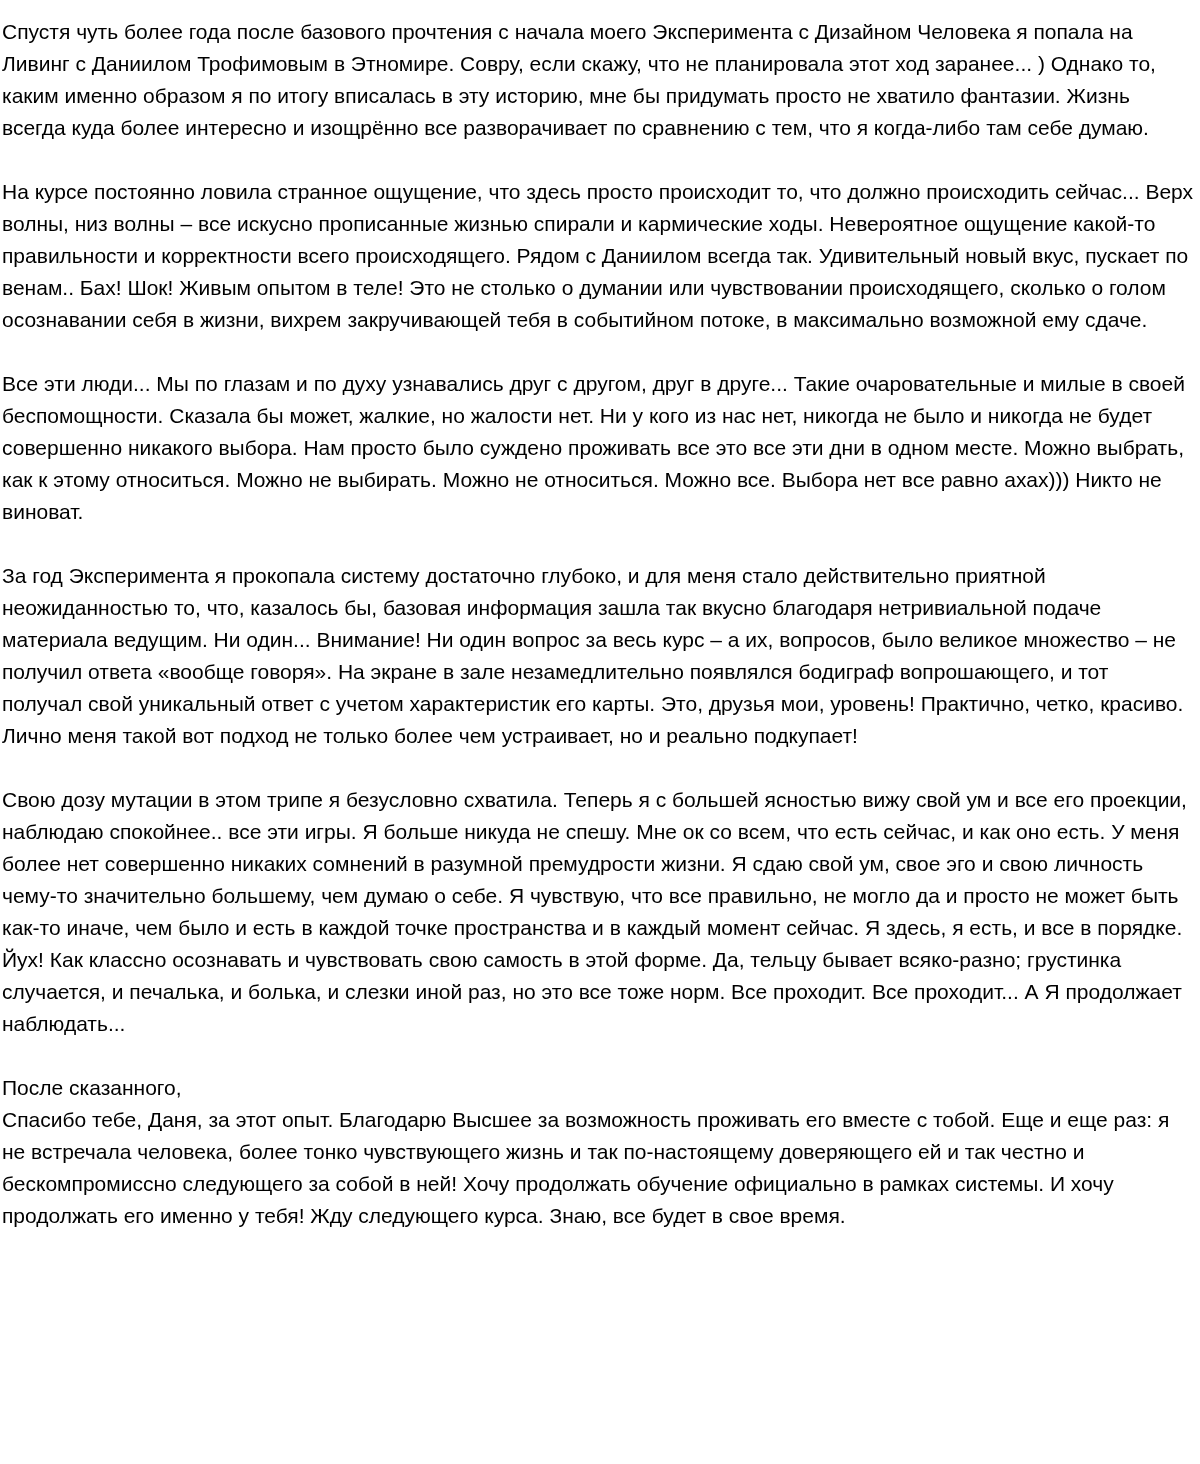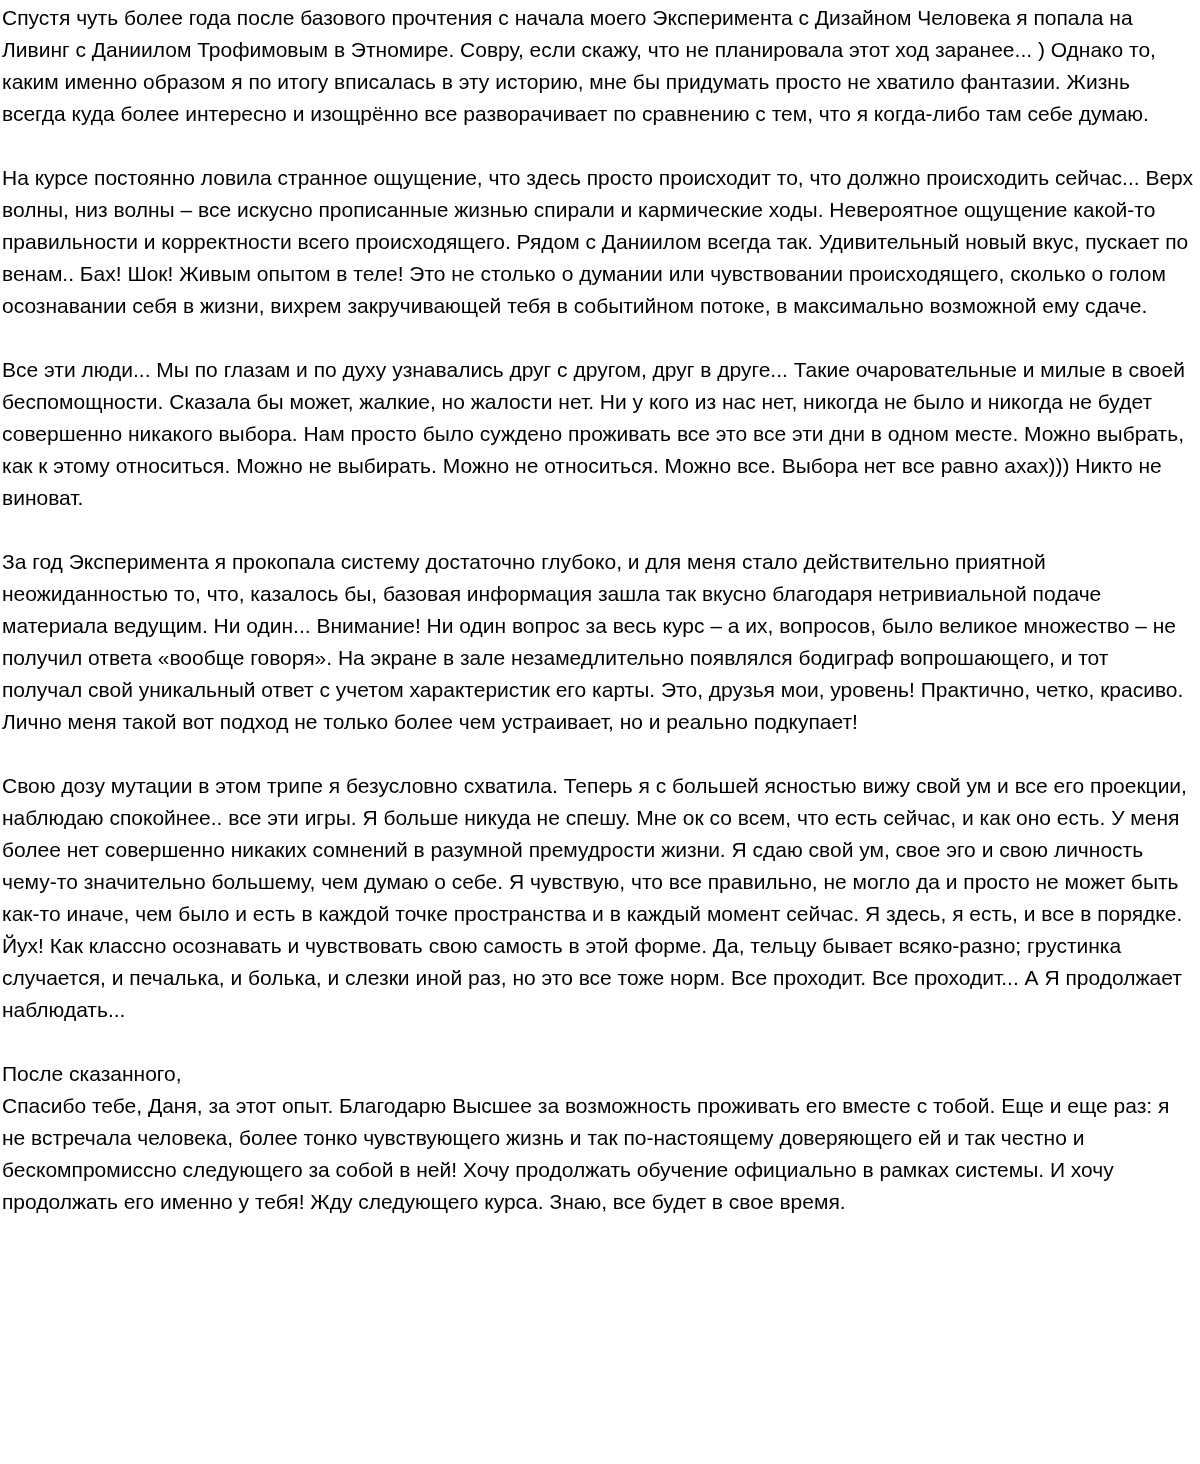--- a/index.html
+++ b/index.html
@@ -4,21 +4,21 @@
 <style>
   html, body {
     margin: 0;
     padding: 0;
     background: #ffffff;
   }
   .article {
     width: 1200px;
     min-height: 1464px;
     box-sizing: border-box;
-    padding: 2px 6px 20px 2px;
+    padding: 16px 6px 20px 2px;
     font-family: "Liberation Sans", "DejaVu Sans", sans-serif;
     font-size: 21px;
     line-height: 32px;
     color: #000000;
     -webkit-font-smoothing: antialiased;
   }
   .article p {
     margin: 0 0 32px 0;
     white-space: pre-wrap;
     word-wrap: break-word;

